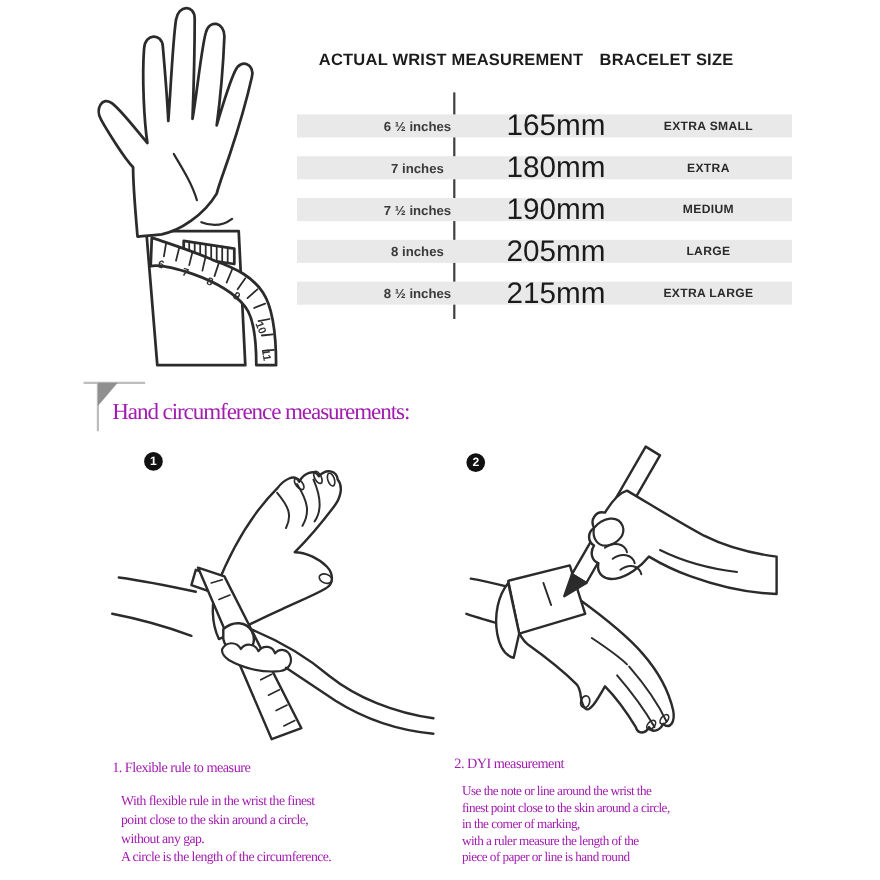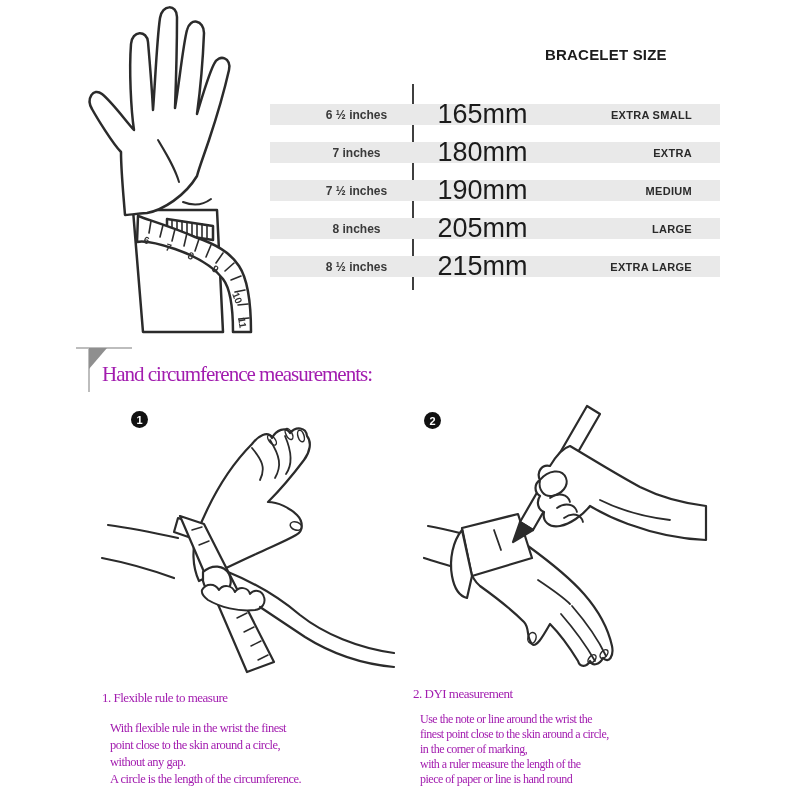--- a/index.html
+++ b/index.html
@@ -8,23 +8,23 @@
     font-family:"Liberation Sans", sans-serif;color:#1f1f1f;
   }
   .abs{position:absolute;}
   
   .chart-header{font-weight:bold;font-size:15px;color:#1c1c1c;letter-spacing:.2px;
     text-align:center;white-space:nowrap;}
   .divider{width:2px;background:#3f3f3f;}
   .chart-row{left:270px;width:450px;height:21px;background:#e9e9e9;
     display:flex;align-items:center;}
   .cell-inches{flex:0 0 145px;text-align:center;padding-left:28px;box-sizing:border-box;
-    font-size:12px;font-weight:bold;color:#3a3a3a;}
+    font-size:12px;font-weight:bold;color:#3a3a3a;margin-left:23px;}
   .cell-mm{flex:0 0 135px;text-align:center;font-size:27px;font-weight:400;color:#1b1b1b;}
-  .cell-size{flex:0 0 170px;text-align:right;padding-right:28px;box-sizing:border-box;
+  .cell-size{flex:0 0 170px;text-align:center;padding-right:28px;box-sizing:border-box;
     font-size:11px;font-weight:bold;color:#2a2a2a;letter-spacing:.3px;white-space:nowrap;}
   
   .mono{font-family:Liberation Serif, serif;color:#a21caf;}
   .section-heading{font-size:21px;letter-spacing:-1px;white-space:nowrap;}
   .step-caption{font-size:13px;letter-spacing:-0.5px;white-space:nowrap;}
   .step-desc{font-size:12.5px;letter-spacing:-0.5px;white-space:pre-line;line-height:17px;}
   .step-desc.right{font-size:12px;line-height:15px;}
   .badge{width:17px;height:17px;border-radius:50%;background:#111;color:#fff;
     display:flex;align-items:center;justify-content:center;
     font-size:11px;font-weight:bold;font-family:"Liberation Sans",sans-serif;}
@@ -96,20 +96,21 @@
     <g fill="#333" font-size="10" font-weight="bold">
       <text x="88" y="243" transform="rotate(14 88 243)">6</text>
       <text x="110" y="250" transform="rotate(16 110 250)">7</text>
       <text x="132" y="258" transform="rotate(22 132 258)">8</text>
       <text x="156" y="270" transform="rotate(38 156 270)">9</text>
       <text x="177" y="294" transform="rotate(68 177 294)">10</text>
       <text x="183" y="318" transform="rotate(80 183 318)">11</text>
     </g>
   </svg>
 
+  <div class="abs chart-header" style="left:270px;top:46px;width:280px">ACTUAL WRIST MEASUREMENT</div>
   <div class="abs chart-header" style="left:545px;top:46px;width:120px">BRACELET SIZE</div>
 
   <div class="abs divider" style="left:412px;top:84px;height:206px"></div>
 
   <div class="abs chart-row" style="top:104px">
     <span class="cell-inches">6 ½ inches</span>
     <span class="cell-mm">165mm</span>
     <span class="cell-size">EXTRA SMALL</span>
   </div>
   <div class="abs chart-row" style="top:142px">

